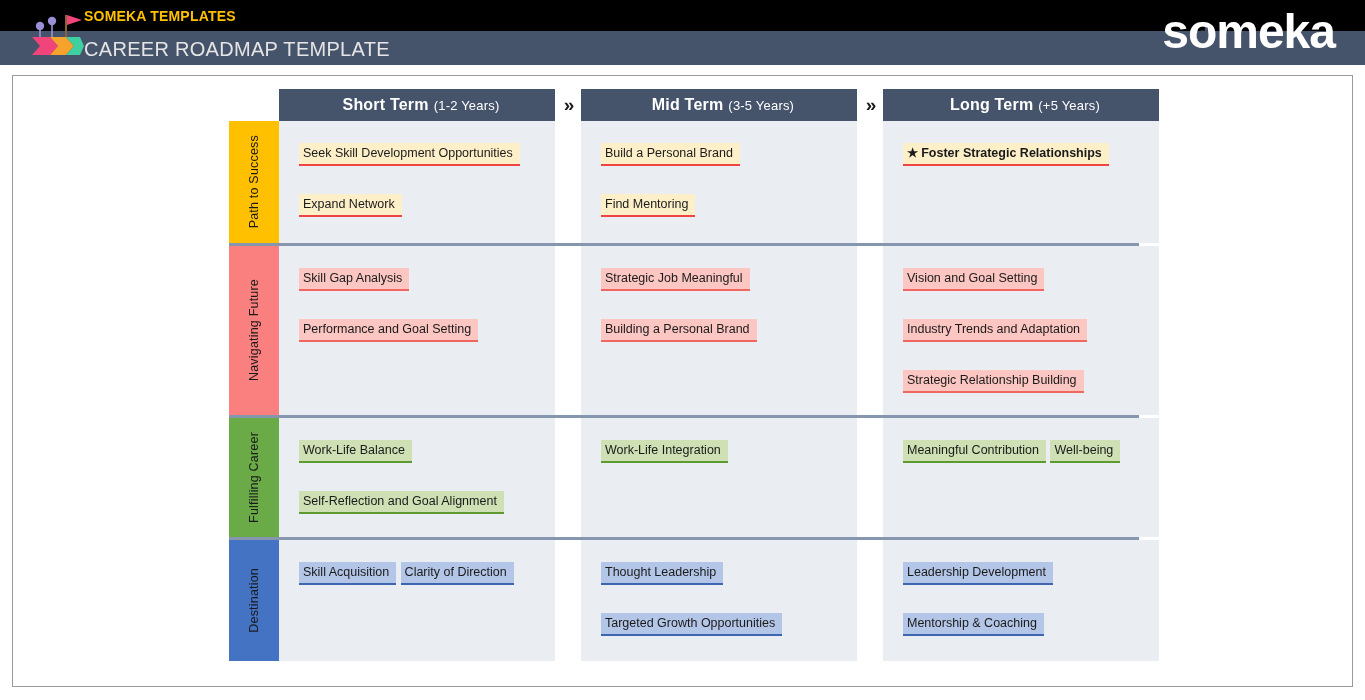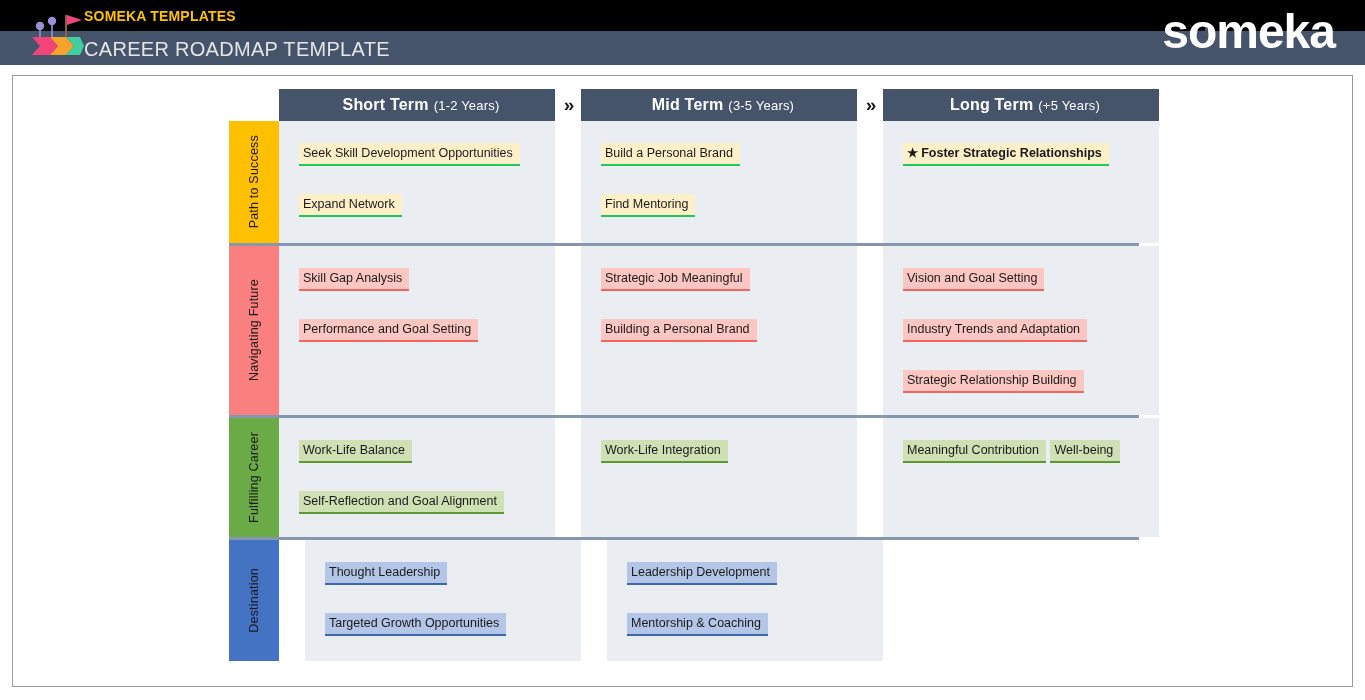--- a/index.html
+++ b/index.html
@@ -153,21 +153,21 @@
     color: #1a1a1a;
     padding: 3px 7px 3px 4px;
     margin-bottom: 28px;
     white-space: nowrap;
     line-height: 15px;
   }
   .chip:last-child { margin-bottom: 0; }
   .chip.star { font-weight: bold; }
   .chip.star .star-glyph { margin-right: 3px; }
 
-  .t-yellow { background: #FDF0C9; border-bottom: 2px solid #22c55e; }
+  .t-yellow { background: #FDF0C9; border-bottom: 2px solid #ef4444; }
   .t-pink   { background: #FCC6C2; border-bottom: 2px solid #F1665F; }
   .t-green  { background: #CEE0B4; border-bottom: 2px solid #5D9A32; }
   .t-blue   { background: #B4C6E7; border-bottom: 2px solid #3E66B0; }
 
   .band-yellow .row-label { background: #FFC000; }
   .band-pink   .row-label { background: #F9807E; }
   .band-green  .row-label { background: #6AAB47; }
   .band-blue   .row-label { background: #4573C4; }
 
   .band-yellow { height: 122px; }
@@ -287,20 +287,24 @@
       <div class="cell">
         <div class="chip t-green">Meaningful Contribution</div>
         <div class="chip t-green">Well-being</div>
       </div>
     </div>
 
     <div class="row-band band-blue">
       <div class="row-label">
         <span>Destination</span>
       </div>
+      <div class="cell">
+        <div class="chip t-blue">Skill Acquisition</div>
+        <div class="chip t-blue">Clarity of Direction</div>
+      </div>
       <div class="cell-gap"></div>
       <div class="cell">
         <div class="chip t-blue">Thought Leadership</div>
         <div class="chip t-blue">Targeted Growth Opportunities</div>
       </div>
       <div class="cell-gap"></div>
       <div class="cell">
         <div class="chip t-blue">Leadership Development</div>
         <div class="chip t-blue">Mentorship &amp; Coaching</div>
       </div>

